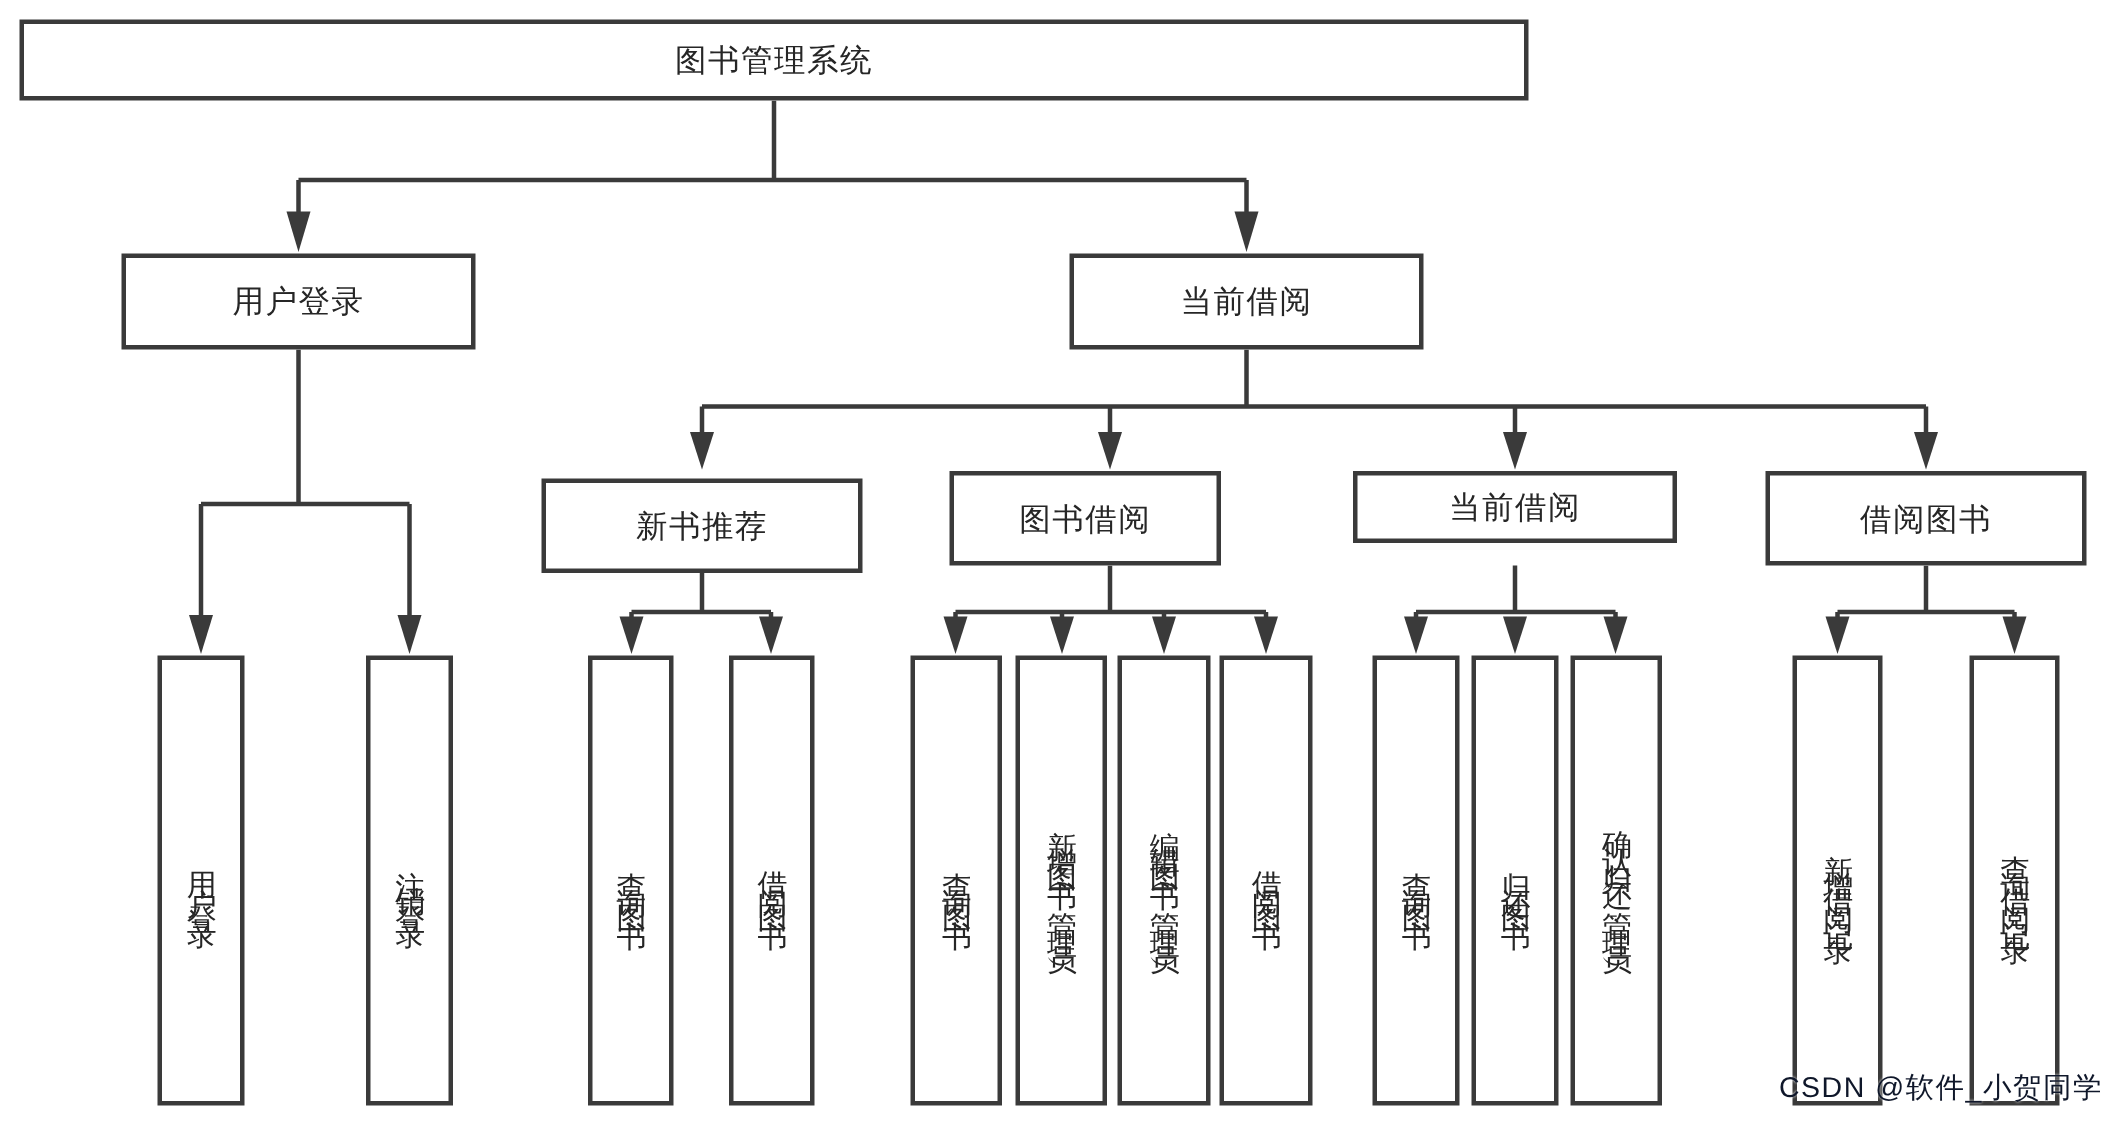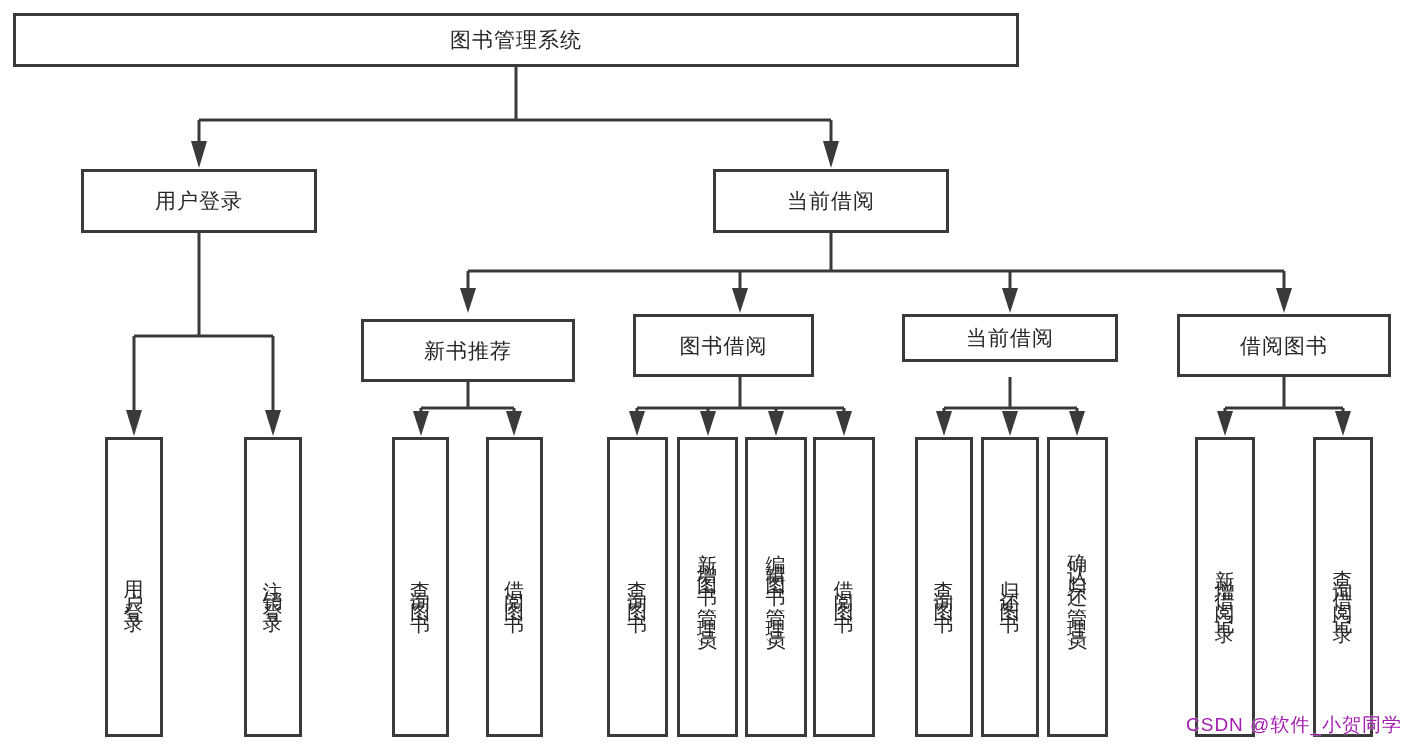--- a/index.html
+++ b/index.html
@@ -30,21 +30,21 @@
     text-orientation:upright;
     font-size:20px;
     line-height:1;
     letter-spacing:11px;
     white-space:nowrap;
   }
   .watermark {
     position:absolute;
     left:1186px; top:712px;
     font-size:19px;
-    color:#a21caf;
+    color:#0f172a;
     letter-spacing:1px;
     text-shadow:0 0 2px #ffffff;
     white-space:nowrap;
     z-index:5;
   }
 </style>
 </head>
 <body>
 
 <div id="canvas">

